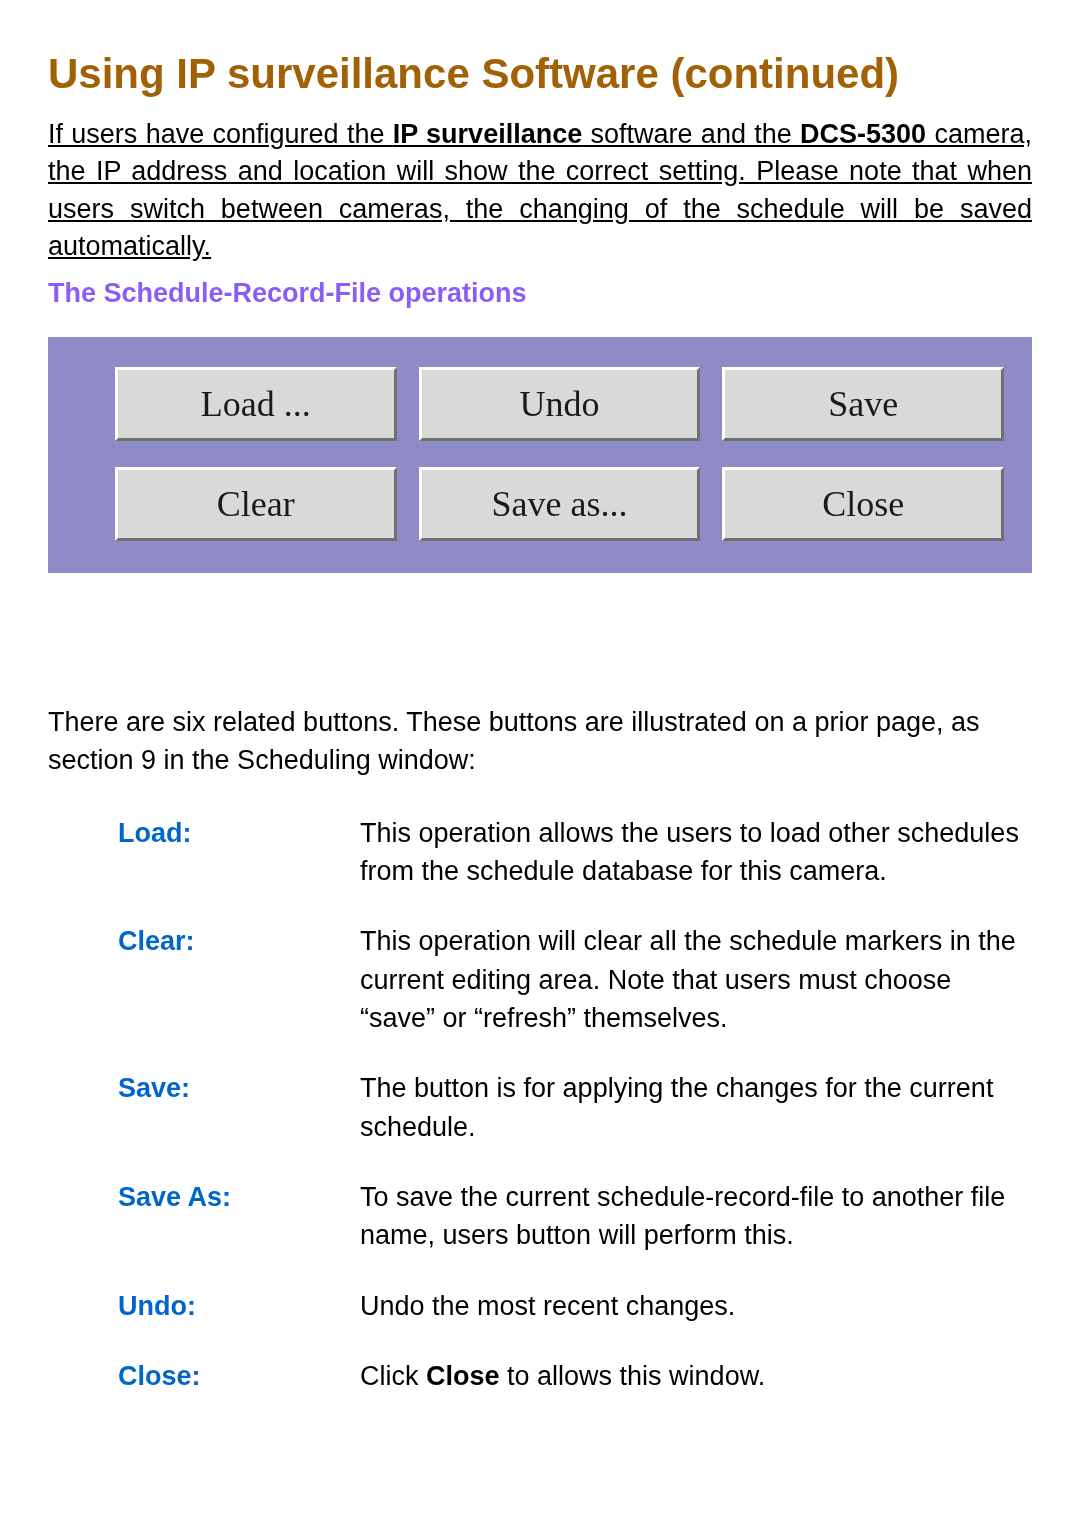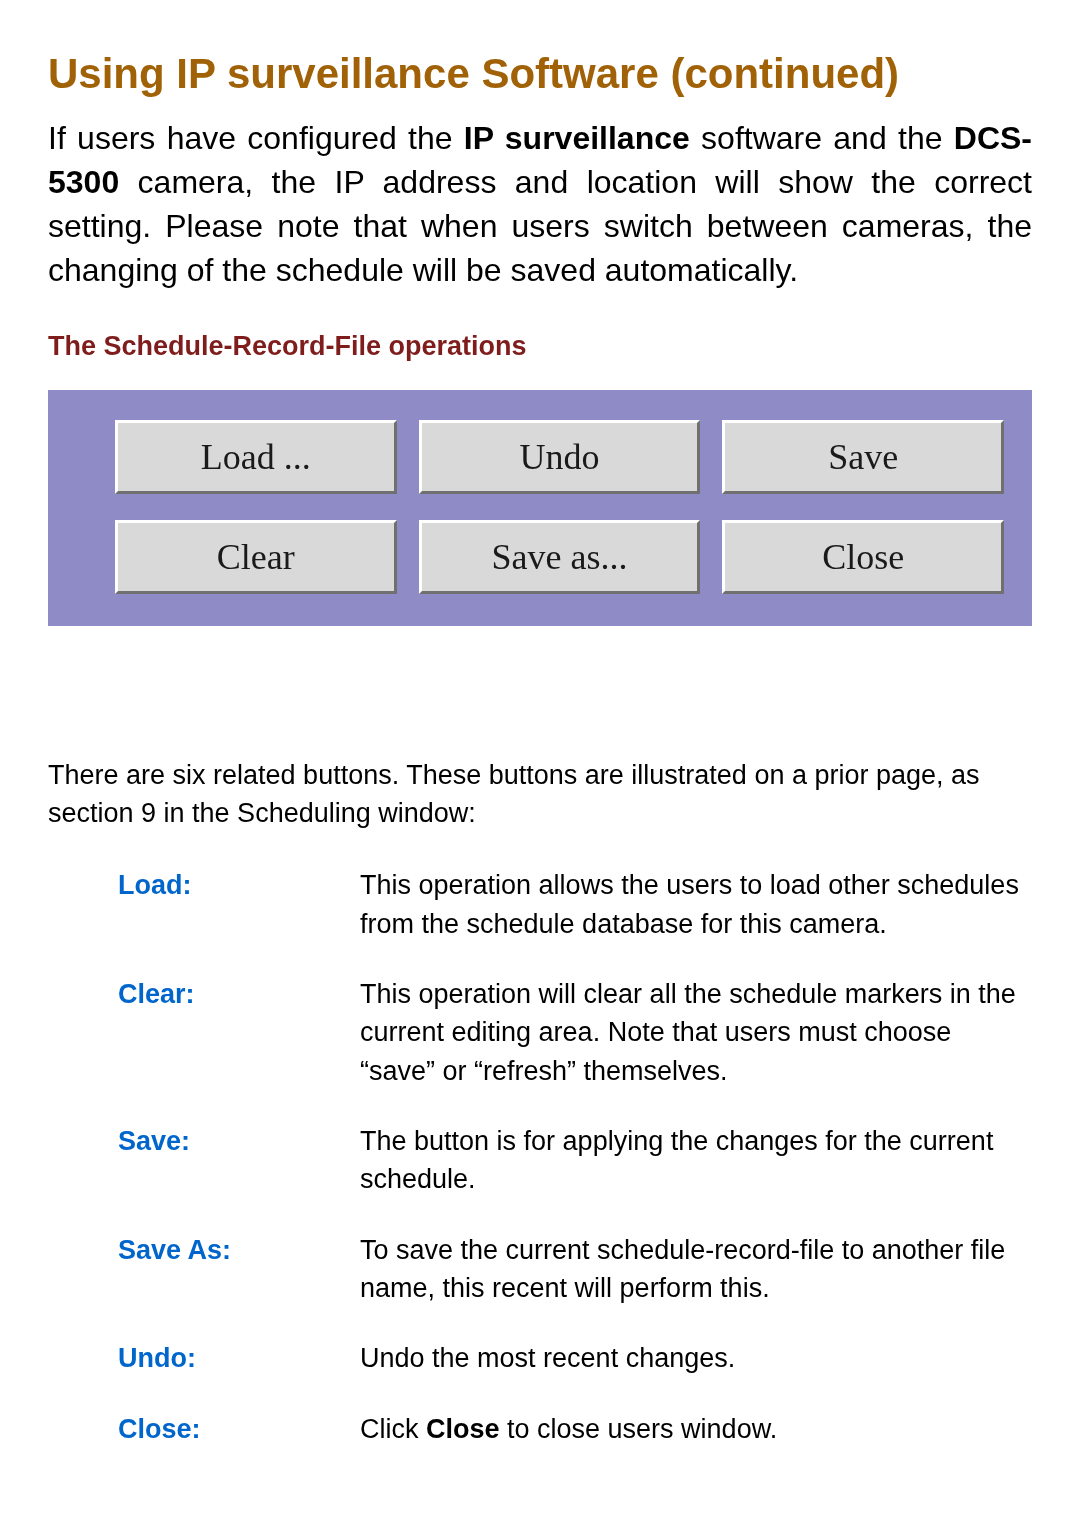--- a/index.html
+++ b/index.html
@@ -15,27 +15,28 @@
     box-sizing: border-box;
     width: 1080px;
   }
   .title {
     color: #a16207;
     font-weight: bold;
     font-size: 42px;
     margin: 0 0 18px 0;
   }
   .intro {
-    font-size: 32px;
+    font-size: 27px;
     line-height: 1.38;
     text-align: justify;
-    margin: 0 0 38px 0;
+    margin: 0 0 13px 0;
+    text-decoration: underline;
   }
   .section-subtitle {
-    color: #7f1d1d;
+    color: #8b5cf6;
     font-weight: bold;
     font-size: 27px;
     margin: 0 0 28px 0;
   }
   .panel {
     background: #8e8bc7;
     padding: 30px 28px 32px 28px;
     margin-bottom: 130px;
   }
   .btn-row {
@@ -121,25 +122,25 @@
     <div class="def-term">Load:</div>
     <div>This operation allows the users to load other schedules from the schedule database for this camera.</div>
 
     <div class="def-term">Clear:</div>
     <div>This operation will clear all the schedule markers in the current editing area. Note that users must choose “save” or “refresh” themselves.</div>
 
     <div class="def-term">Save:</div>
     <div>The button is for applying the changes for the current schedule.</div>
 
     <div class="def-term">Save As:</div>
-    <div>To save the current schedule-record-file to another file name, this recent will perform this.</div>
+    <div>To save the current schedule-record-file to another file name, users button will perform this.</div>
 
     <div class="def-term">Undo:</div>
     <div>Undo the most recent changes.</div>
 
     <div class="def-term">Close:</div>
     <div>
-      <span>Click </span><b>Close</b><span> to close users window.</span>
+      <span>Click </span><b>Close</b><span> to allows this window.</span>
     </div>
   </div>
 
   <div class="page-num">76</div>
 </div>
 
 </body></html>

